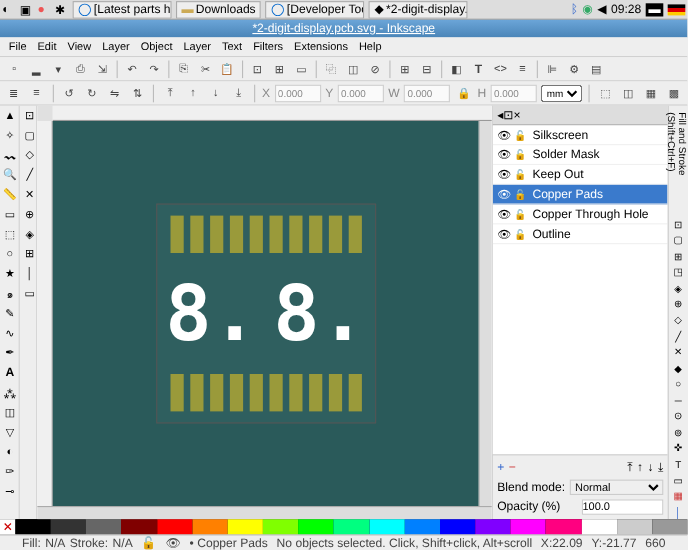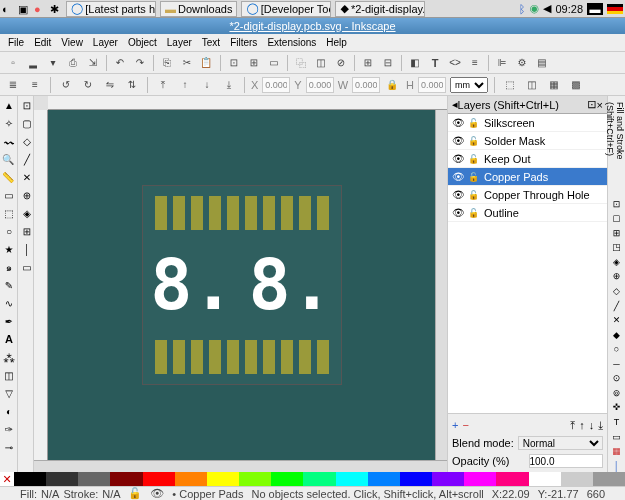--- a/index.html
+++ b/index.html
@@ -8,21 +8,21 @@
 .taskbar-item { display: flex; align-items: center; gap: 2px; padding: 0 4px; height: 16px; background: #eee; border: 1px solid #aaa; font-size: 9px; overflow: hidden; white-space: nowrap; max-width: 90px; }
 .taskbar-icon { width: 12px; height: 12px; display: inline-block; }
 .tray { margin-left: auto; display: flex; gap: 4px; align-items: center; font-size: 9px; }
 .titlebar { height: 16px; background: linear-gradient(#6ba5d8,#4a85b8); color: #fff; display: flex; align-items: center; justify-content: center; font-size: 10px; text-decoration: underline; }
 .menubar { height: 18px; background: #eee; display: flex; align-items: center; gap: 2px; padding: 0 4px; border-bottom: 1px solid #ccc; text-align: right; }
 .menubar span { padding: 1px 4px; font-size: 10px; }
 .toolbar { height: 22px; background: #eee; display: flex; align-items: center; gap: 2px; padding: 0 4px; border-bottom: 1px solid #ccc; }
 .tbtn { width: 18px; height: 18px; border: 1px solid transparent; display: flex; align-items: center; justify-content: center; font-size: 10px; color: #444; }
 .tsep { width: 1px; height: 16px; background: #bbb; margin: 0 2px; }
 .coord-bar { height: 22px; background: #eee; display: flex; align-items: center; gap: 4px; padding: 0 4px; border-bottom: 1px solid #ccc; font-size: 9px; color: #888; }
-.coord-input { width: 28px; height: 16px; border: 1px solid #ccc; background: #fafafa; font-size: 9px; padding: 0 2px; color: #888; }
+.coord-input { width: 42px; height: 16px; border: 1px solid #ccc; background: #fafafa; font-size: 9px; padding: 0 2px; color: #888; }
 .main-area { flex: 1; display: flex; overflow: hidden; }
 .tool-col { width: 18px; background: #eee; display: flex; flex-direction: column; gap: 0; border-right: 1px solid #ccc; }
 .tool-col .t { width: 18px; height: 18px; display: flex; align-items: center; justify-content: center; font-size: 10px; }
 .canvas-area { flex: 1; display: flex; flex-direction: column; background: #fff; position: relative; }
 .ruler-h { height: 14px; background: #f0f0f0; border-bottom: 1px solid #999; display: flex; }
 .ruler-corner { width: 14px; height: 14px; background: #e0e0e0; }
 .ruler-v { width: 14px; background: #f0f0f0; border-right: 1px solid #999; }
 .canvas-inner { flex: 1; display: flex; }
 .canvas { flex: 1; background: #2a5a5a; display: flex; align-items: center; justify-content: center; position: relative; }
 .pcb { width: 200px; height: 200px; background: #2f5f5f; border: 1px solid #555; position: relative; display: flex; flex-direction: column; justify-content: space-between; padding: 10px 12px; }
@@ -249,21 +249,20 @@
         </div>
       </div>
       <div class="scrollbar-v"></div>
     </div>
     <div class="scrollbar-h"></div>
   </div>
 
   <div class="panel-area">
     <div class="panel-title">
       <span>◂</span>
-      <span style="flex:1">Layers (Shift+Ctrl+L)</span>
       <span>⊡</span>
       <span>×</span>
     </div>
     <div class="layer-list" id="layer-list">
         <div class="layer-row">
           <span class="eye">👁</span>
           <span class="lock">🔓</span>
           <span>Silkscreen</span>
         </div>
         <div class="layer-row">

